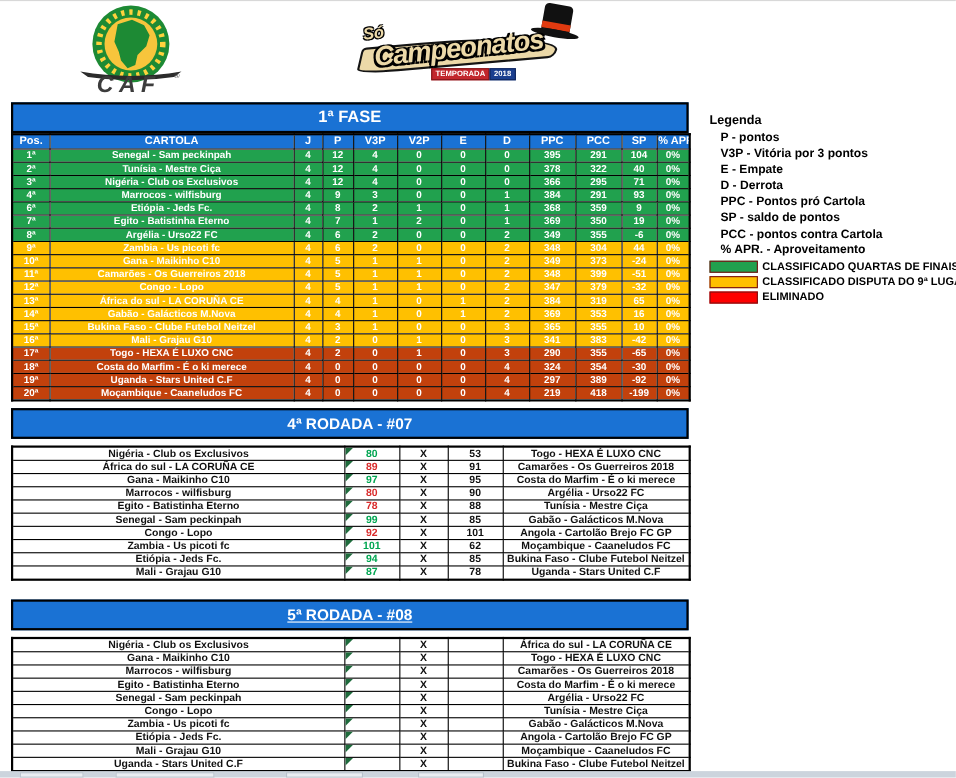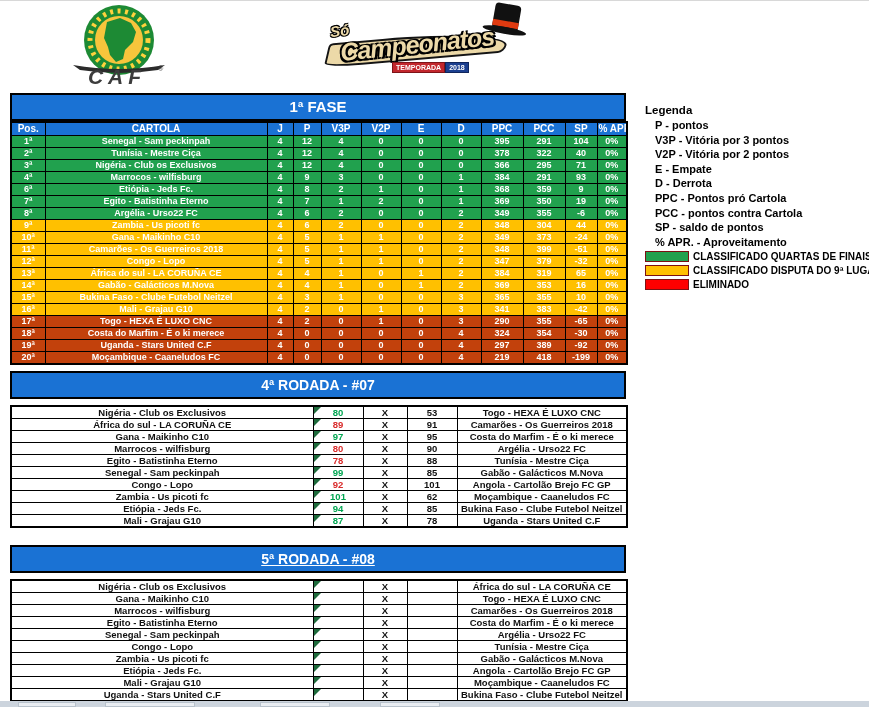--- a/index.html
+++ b/index.html
@@ -577,26 +577,25 @@
         </tbody>
     </table>
 
   </div>
 
   <div class="legend">
     <div class="legend-title">Legenda</div>
     <div>
         <div class="legend-line">P - pontos</div>
         <div class="legend-line">V3P - Vitória por 3 pontos</div>
-        <div class="legend-line">V2P - Vitória por 2 pontos</div>
         <div class="legend-line">E - Empate</div>
         <div class="legend-line">D - Derrota</div>
         <div class="legend-line">PPC - Pontos pró Cartola</div>
+        <div class="legend-line">SP - saldo de pontos</div>
         <div class="legend-line">PCC - pontos contra Cartola</div>
-        <div class="legend-line">SP - saldo de pontos</div>
         <div class="legend-line">% APR. - Aproveitamento</div>
       </div>
     <div>
         <div class="legend-key">
           <span class="legend-box" style="background: rgb(33, 161, 78);"></span>
           <span class="legend-key-label">CLASSIFICADO QUARTAS DE FINAIS</span>
         </div>
         <div class="legend-key">
           <span class="legend-box" style="background: rgb(255, 192, 0);"></span>
           <span class="legend-key-label">CLASSIFICADO DISPUTA DO 9ª LUGAR</span>

